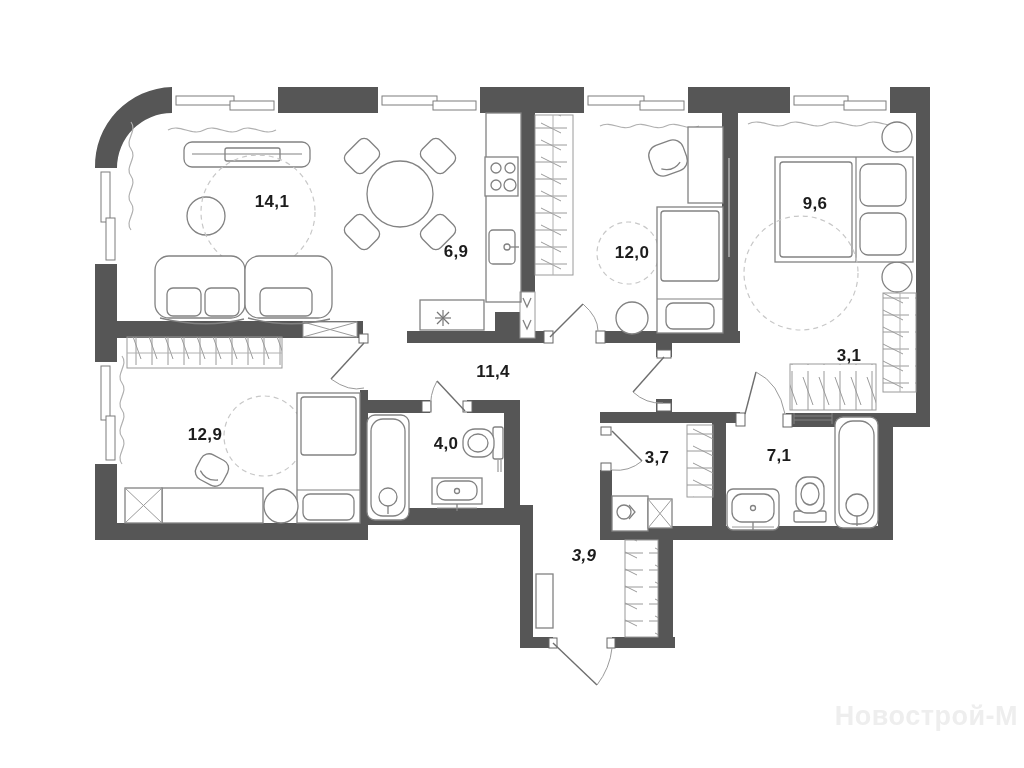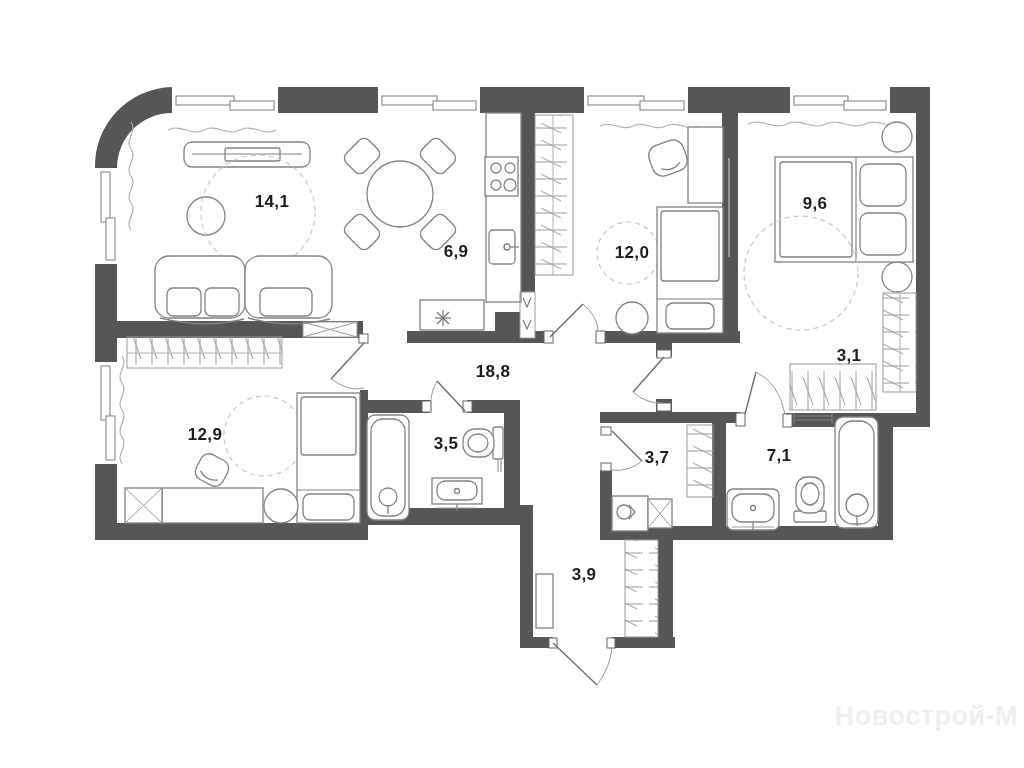--- a/index.html
+++ b/index.html
@@ -372,22 +372,22 @@
   </g>
 </svg>
 
   <div>
     <span class="room-label" style="left:272px;top:202px;">14,1</span>
     <span class="room-label" style="left:456px;top:252px;">6,9</span>
     <span class="room-label" style="left:632px;top:253px;">12,0</span>
     <span class="room-label" style="left:815px;top:204px;">9,6</span>
     <span class="room-label" style="left:849px;top:356px;">3,1</span>
     <span class="room-label" style="left:205px;top:435px;">12,9</span>
-    <span class="room-label" style="left:493px;top:372px;">18,8</span>
-    <span class="room-label" style="left:446px;top:444px;">3,5</span>
+    <span class="room-label" style="left:493px;top:372px;">11,4</span>
+    <span class="room-label" style="left:446px;top:444px;">4,0</span>
     <span class="room-label" style="left:657px;top:458px;">3,7</span>
     <span class="room-label" style="left:779px;top:456px;">7,1</span>
-    <span class="room-label" style="left:584px;top:575px;">3,9</span>
+    <span class="room-label" style="left:584px;top:556px;font-style:italic;">3,9</span>
   </div>
 
   <div class="watermark">Новострой-М</div>
 
 </div>
 
 </body></html>

